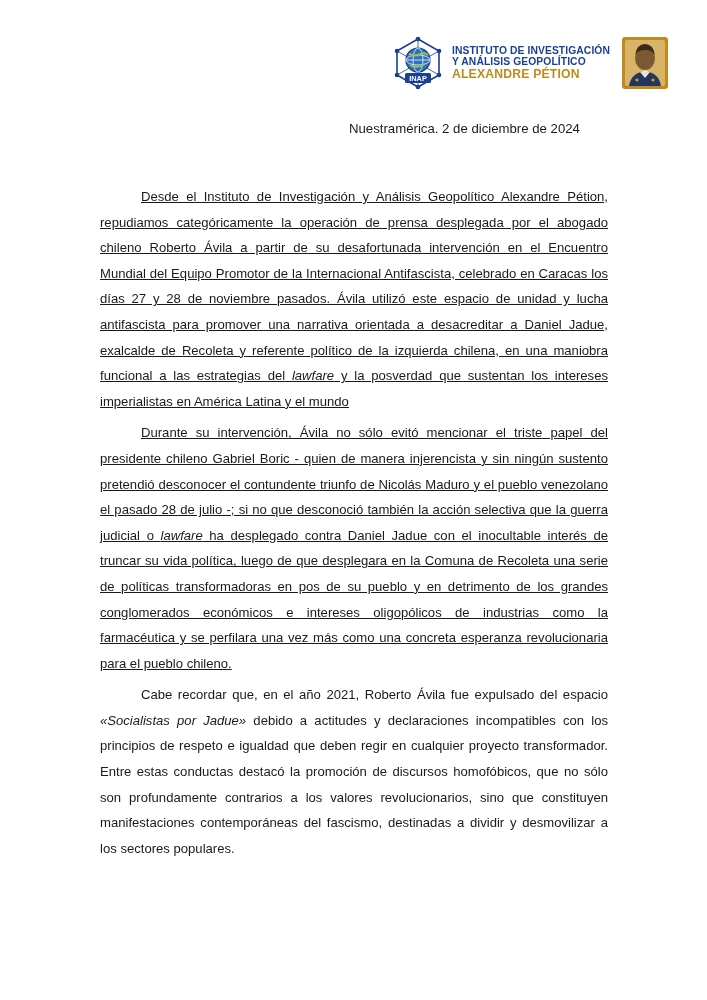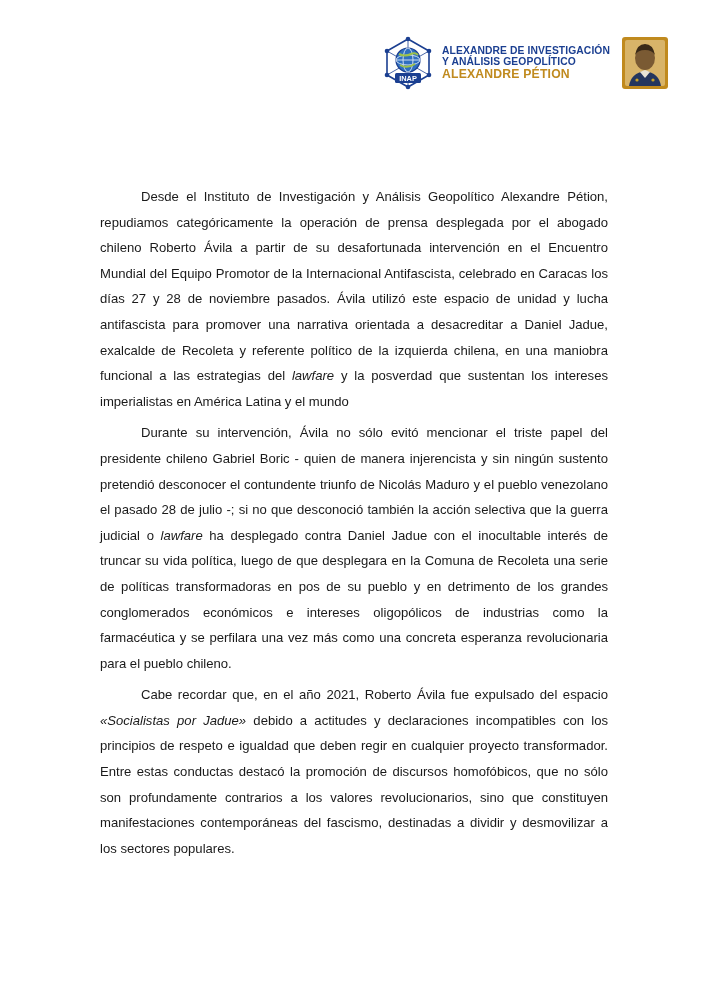--- a/index.html
+++ b/index.html
@@ -94,21 +94,21 @@
   }
   .content p {
     margin: 0 0 7px 0;
     font-size: 13.1px;
     line-height: 25.6px;
     text-align: justify;
     text-indent: 41px;
     color: #1a1a1a;
     hyphens: none;
   }
-  .content p.tight { margin-bottom: 6px; }
+  .content p.tight { margin-bottom: 6px; text-decoration: underline; }
   .content em { font-style: italic; }
   .content .quoted { }
 </style>
 </head>
 <body>
 
 <div class="page">
 
   <div class="header">
     <div class="logo-wrap">
@@ -133,21 +133,21 @@
           <line x1="15" y1="24" x2="39" y2="24" stroke="#dbe7f6" stroke-width="0.9"></line>
           <path d="M18 18 q6 3 12 0 q4 -2 7 1" fill="none" stroke="#9dc24a" stroke-width="2"></path>
           <path d="M19 29 q7 4 15 -1" fill="none" stroke="#9dc24a" stroke-width="2"></path>
 
           <rect x="14" y="37" width="26" height="10" rx="1.5" fill="#1b3f91"></rect>
           <text x="27" y="44.6" font-family="Liberation Sans, sans-serif" font-size="7.4" font-weight="bold" fill="#ffffff" text-anchor="middle">INAP</text>
         </svg>
       </div>
 
       <div class="logo-text">
-        <span class="logo-l1">ALEXANDRE DE INVESTIGACIÓN</span>
+        <span class="logo-l1">INSTITUTO DE INVESTIGACIÓN</span>
         <span class="logo-l2">Y ANÁLISIS GEOPOLÍTICO</span>
         <span class="logo-l3">ALEXANDRE PÉTION</span>
       </div>
 
       <div class="logo-portrait">
         <svg width="48" height="54" viewBox="0 0 48 54" aria-hidden="true">
           <rect x="1" y="1" width="46" height="52" rx="3" fill="#c08a1e"></rect>
           <rect x="4" y="4" width="40" height="46" rx="2" fill="#d8b469"></rect>
 
           <ellipse cx="24" cy="22" rx="10" ry="12" fill="#7a5a33"></ellipse>
@@ -156,20 +156,21 @@
           <path d="M8 50 q2 -13 16 -15 q14 2 16 15 z" fill="#24365e"></path>
           <path d="M19 36 l5 6 l5 -6 l-5 -2 z" fill="#e8e3d6"></path>
           <circle cx="16" cy="44" r="1.6" fill="#c9a227"></circle>
           <circle cx="32" cy="44" r="1.6" fill="#c9a227"></circle>
         </svg>
       </div>
 
     </div>
   </div>
 
+  <div class="dateline">Nuestramérica. 2 de diciembre de 2024</div>
 
   <div class="content">
 
     <p class="tight">Desde el Instituto de Investigación y Análisis Geopolítico Alexandre Pétion, repudiamos categóricamente la operación de prensa desplegada por el abogado chileno Roberto Ávila a partir de su desafortunada intervención en el Encuentro Mundial del Equipo Promotor de la Internacional Antifascista, celebrado en Caracas los días 27 y 28 de noviembre pasados. Ávila utilizó este espacio de unidad y lucha antifascista para promover una narrativa orientada a desacreditar a Daniel Jadue, exalcalde de Recoleta y referente político de la izquierda chilena, en una maniobra funcional a las estrategias del <em>lawfare</em> y la posverdad que sustentan los intereses imperialistas en América Latina y el mundo</p>
 
     <p class="tight">Durante su intervención, Ávila no sólo evitó mencionar el triste papel del presidente chileno Gabriel Boric - quien de manera injerencista y sin ningún sustento pretendió desconocer el contundente triunfo de Nicolás Maduro y el pueblo venezolano el pasado 28 de julio -; si no que desconoció también la acción selectiva que la guerra judicial o <em>lawfare</em> ha desplegado contra Daniel Jadue con el inocultable interés de truncar su vida política, luego de que desplegara en la Comuna de Recoleta una serie de políticas transformadoras en pos de su pueblo y en detrimento de los grandes conglomerados económicos e intereses oligopólicos de industrias como la farmacéutica y se perfilara una vez más como una concreta esperanza revolucionaria para el pueblo chileno.</p>
 
     <p>Cabe recordar que, en el año 2021, Roberto Ávila fue expulsado del espacio <em class="quoted">«Socialistas por Jadue»</em> debido a actitudes y declaraciones incompatibles con los principios de respeto e igualdad que deben regir en cualquier proyecto transformador. Entre estas conductas destacó la promoción de discursos homofóbicos, que no sólo son profundamente contrarios a los valores revolucionarios, sino que constituyen manifestaciones contemporáneas del fascismo, destinadas a dividir y desmovilizar a los sectores populares.</p>
 
   </div>

